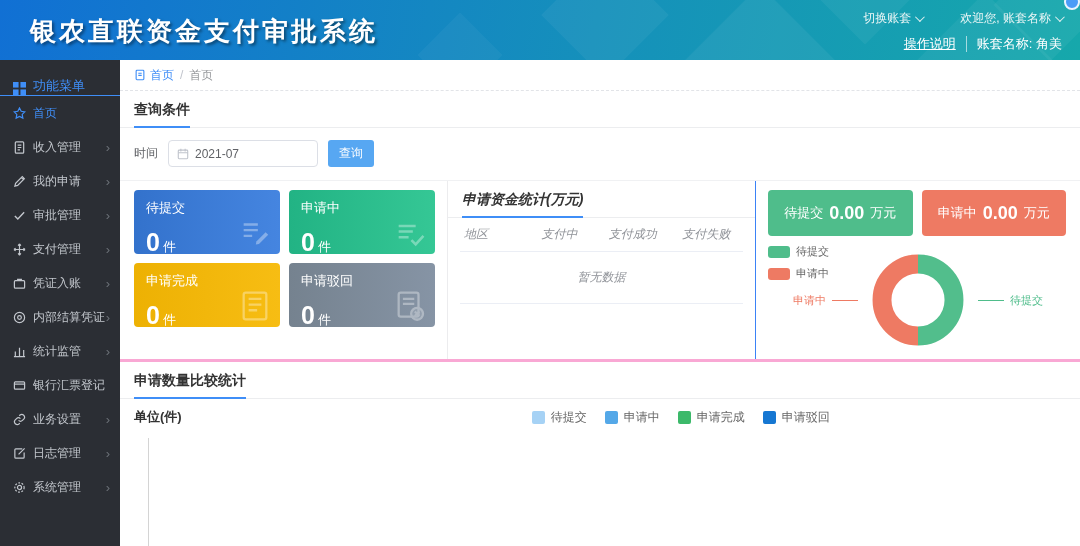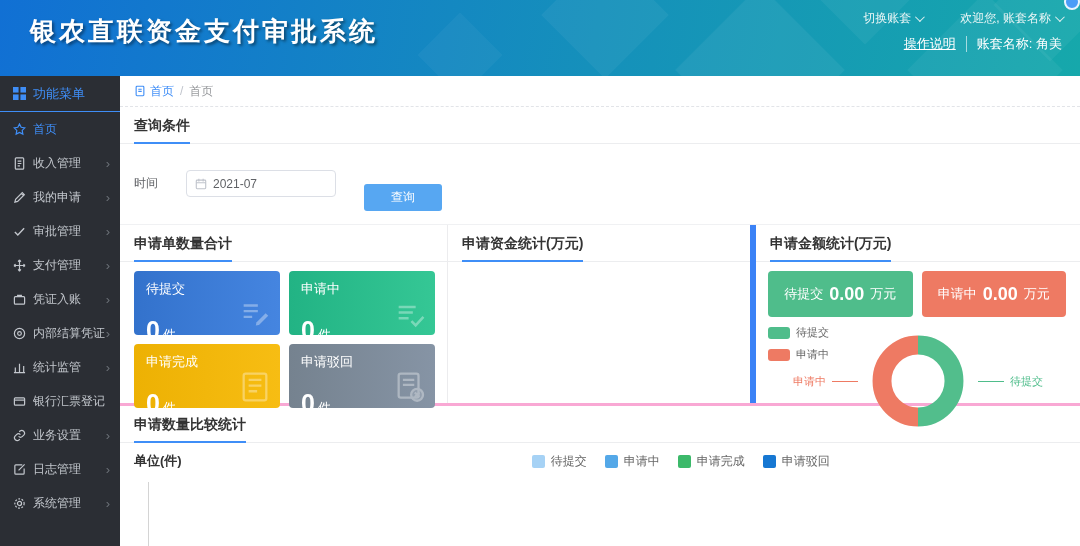--- a/index.html
+++ b/index.html
@@ -1,20 +1,20 @@
 <!DOCTYPE html>
 <html><head>
 <meta charset="utf-8">
 <style>
   * { margin:0; padding:0; box-sizing:border-box; }
   html,body { width:1080px; height:546px; overflow:hidden; }
   body { font-family:"Liberation Sans","DejaVu Sans",sans-serif; background:#f0f2f5; font-size:12px; color:#333; }
 
   
-  .app-header { position:relative; height:76px; background:linear-gradient(100deg,#1170d4 0%,#1590bb 55%,#16a8ab 100%); overflow:hidden; }
+  .app-header { position:relative; height:60px; background:linear-gradient(100deg,#1170d4 0%,#1590bb 55%,#16a8ab 100%); overflow:hidden; }
   .hdr-deco { position:absolute; background:rgba(255,255,255,0.05); transform:rotate(45deg); }
   .d1 { width:90px; height:90px; left:560px; top:-30px; }
   .d2 { width:120px; height:120px; left:700px; top:10px; background:rgba(255,255,255,0.06); }
   .d3 { width:70px; height:70px; left:830px; top:-40px; }
   .d4 { width:110px; height:110px; left:930px; top:15px; background:rgba(255,255,255,0.05); }
   .d5 { width:80px; height:80px; left:1010px; top:-35px; }
   .d6 { width:60px; height:60px; left:430px; top:25px; background:rgba(255,255,255,0.04); }
   .app-title { position:absolute; left:30px; top:14px; color:#fff; font-size:26px; font-weight:bold; letter-spacing:3px; text-shadow:2px 2px 3px rgba(0,0,0,0.45); }
   .hdr-right { position:absolute; right:18px; top:6px; color:#eaf6f6; text-align:right; }
   .hdr-row1 { display:flex; align-items:center; justify-content:flex-end; gap:8px; height:24px; font-size:12px; }
@@ -24,54 +24,54 @@
   .hdr-divider { width:1px; height:16px; background:rgba(255,255,255,0.6); }
   .hdr-sep { width:22px; }
   .notif-dot { position:absolute; right:0px; top:-6px; width:16px; height:16px; border-radius:50%; background:#4b9cf7; border:2px solid #eaf4ff; }
 
   
   .page-body { display:flex; height:486px; }
   .sidebar { width:120px; background:#2b2e34; flex-shrink:0; }
   .main { flex:1; background:#fff; overflow:hidden; }
 
   
-  .sb-header { display:flex; align-items:center; gap:7px; height:36px; padding-left:13px; color:#3f8ef7; font-size:13px; border-bottom:1px solid #3f8ef7; }
+  .sb-header { display:flex; align-items:flex-end; gap:7px; height:36px; padding-left:13px; color:#3f8ef7; font-size:13px; border-bottom:1px solid #3f8ef7; }
   .sb-item { display:flex; align-items:center; gap:7px; height:34px; padding-left:13px; color:#c3c7cd; font-size:12px; cursor:pointer; position:relative; }
   .sb-item.active { color:#3f8ef7; }
   .sb-item .sb-arrow { position:absolute; right:10px; color:#6b7077; font-size:13px; }
   .sb-item svg, .sb-header svg { flex-shrink:0; }
 
   
   .breadcrumb { display:flex; align-items:center; gap:6px; height:31px; padding-left:14px; background:#fff; border-bottom:1px dashed #e2e4e8; font-size:12px; }
   .bc-home { color:#3f8ef7; display:flex; align-items:center; gap:4px; cursor:pointer; }
   .bc-sep { color:#c0c4cc; }
   .bc-cur { color:#97999c; }
 
   
   .content { padding:0 0 0 0; }
   .section-title-row { border-bottom:1px solid #ecedef; padding:10px 14px 0 14px; }
   .section-title { display:inline-block; font-size:14px; font-weight:bold; color:#333; padding-bottom:7px; border-bottom:2px solid #3f8ef7; margin-bottom:-1px; }
 
   
-  .query-form { display:flex; align-items:center; gap:28px; padding:12px 4px 13px 14px; border-bottom:1px solid #f0f1f3; }
+  .query-form { display:flex; align-items:center; gap:10px; padding:12px 4px 13px 14px; border-bottom:1px solid #f0f1f3; }
   .q-label { color:#606266; }
   .date-input { display:flex; align-items:center; gap:6px; width:150px; height:27px; border:1px solid #dcdfe6; border-radius:4px; padding:0 8px; color:#606266; background:#fff; }
-  .btn-query { width:78px; height:27px; background:#57a7f2; color:#fff; border:none; border-radius:3px; font-size:12px; cursor:pointer;margin-top:28px; }
+  .btn-query { width:46px; height:27px; background:#57a7f2; color:#fff; border:none; border-radius:3px; font-size:12px; cursor:pointer; }
 
   
   .panels { display:flex; height:178px; }
   .panel { padding:0; }
   .panel1 { width:328px; border-right:1px solid #ececee; }
-  .panel2 { width:308px; border-right:6px solid #3b82f6; }
+  .panel2 { width:308px; border-right:1px solid #3b82f6;font-style:italic; }
   .panel3 { flex:1; }
 
   .cards-grid { display:grid; grid-template-columns:1fr 1fr; gap:9px; padding:9px 12px 0 14px; }
   .stat-card { position:relative; height:64px; border-radius:4px; padding:9px 12px; color:#fff; overflow:hidden; cursor:pointer; }
   .stat-card .sc-label { font-size:13px; }
-  .stat-card .sc-value { font-size:25px; font-weight:bold; line-height:1.1; margin-top:19px; }
+  .stat-card .sc-value { font-size:25px; font-weight:bold; line-height:1.1; margin-top:12px; }
   .stat-card .sc-unit { font-size:13px; font-weight:normal; margin-left:3px; }
   .stat-card .sc-icon { position:absolute; right:8px; bottom:4px; opacity:0.35; }
   .card-blue  { background:linear-gradient(90deg,#3372cc,#4585e0); }
   .card-green { background:linear-gradient(90deg,#22b384,#35c795); }
   .card-yellow{ background:linear-gradient(90deg,#edb103,#f7bd13); }
   .card-gray  { background:linear-gradient(90deg,#75828f,#8694a5); }
 
   
   .funds-table { padding:0 12px; }
   .ft-head { display:flex; border-bottom:1px solid #ebeef5; height:34px; align-items:center; color:#909399; font-size:12px; }
@@ -261,23 +261,20 @@
               <path d="M1.5 5.5h11M4.5 1v3M9.5 1v3"></path>
             </svg>
           <span>2021-07</span>
         </span>
         <button class="btn-query">查询</button>
       </div>
 
       <div class="panels">
 
         <div class="panel panel1">
-          <div class="section-title-row" style="padding-left:14px;">
-            <span class="section-title">申请单数量合计</span>
-          </div>
           <div class="cards-grid">
             <div class="stat-card card-blue">
               <div class="sc-label">待提交</div>
               <div class="sc-value"><span>0</span><span class="sc-unit">件</span></div>
               <svg class="sc-icon" width="34" height="34" viewBox="0 0 24 24" fill="none" stroke="#fff" stroke-width="1.6">
                   <path d="M4 6h10M4 10h10M4 14h6"></path>
                   <path d="M13 18l6.5-6.5 1.8 1.8L14.8 19.8 12.6 20.2z" fill="#fff" stroke="none"></path>
                 </svg>
             </div>
             <div class="stat-card card-green">
@@ -306,26 +303,32 @@
                   <path d="M15.4 15.9l3.2 3.2M18.6 15.9l-3.2 3.2"></path>
                 </svg>
             </div>
           </div>
         </div>
 
         <div class="panel panel2">
           <div class="section-title-row">
             <span class="section-title">申请资金统计(万元)</span>
           </div>
+          <div class="funds-table">
+            <div class="ft-head">
+              <span>地区</span>
+              <span>支付中</span>
+              <span>支付成功</span>
+              <span>支付失败</span>
+            </div>
+            <div class="ft-empty">暂无数据</div>
+          </div>
         </div>
 
         <div class="panel panel3">
-          <div class="section-title-row">
-            <span class="section-title">申请金额统计(万元)</span>
-          </div>
           <div class="amount-boxes">
             <div class="amount-box ab-green">
               <span>待提交</span>
                 <span class="ab-value">0.00</span>
                 <span>万元</span>
             </div>
             <div class="amount-box ab-red">
               <span>申请中</span>
                 <span class="ab-value">0.00</span>
                 <span>万元</span>

